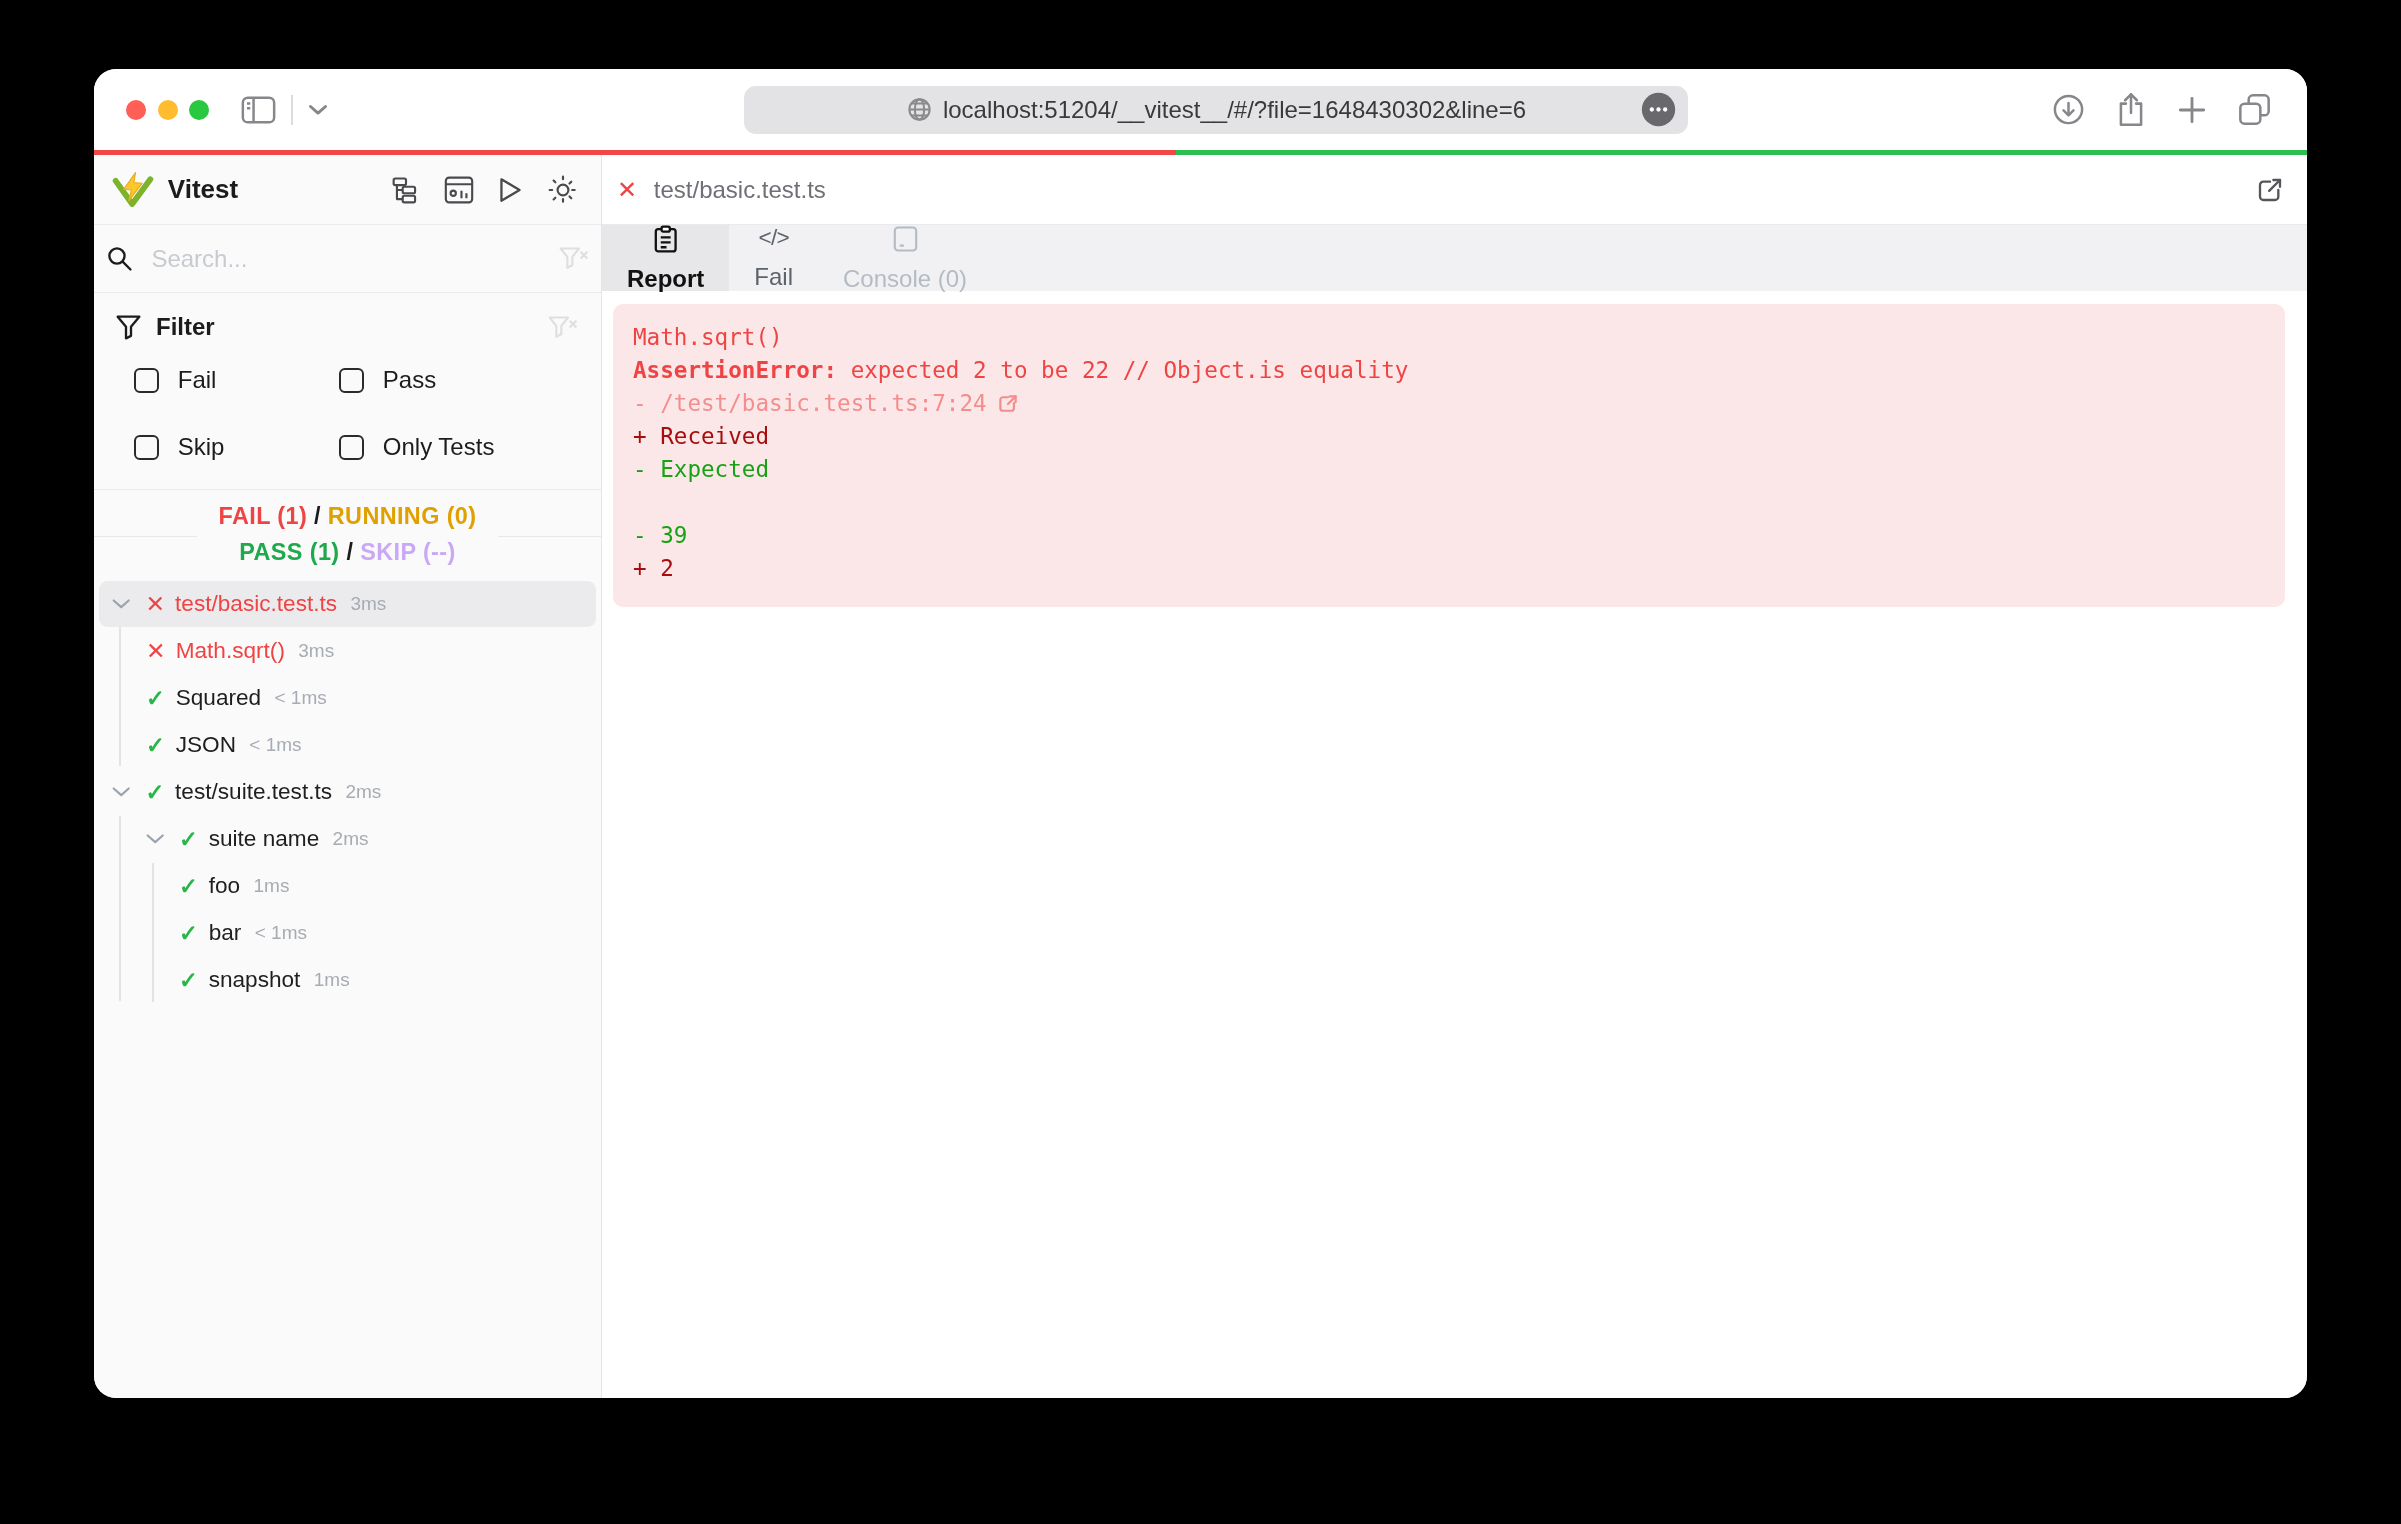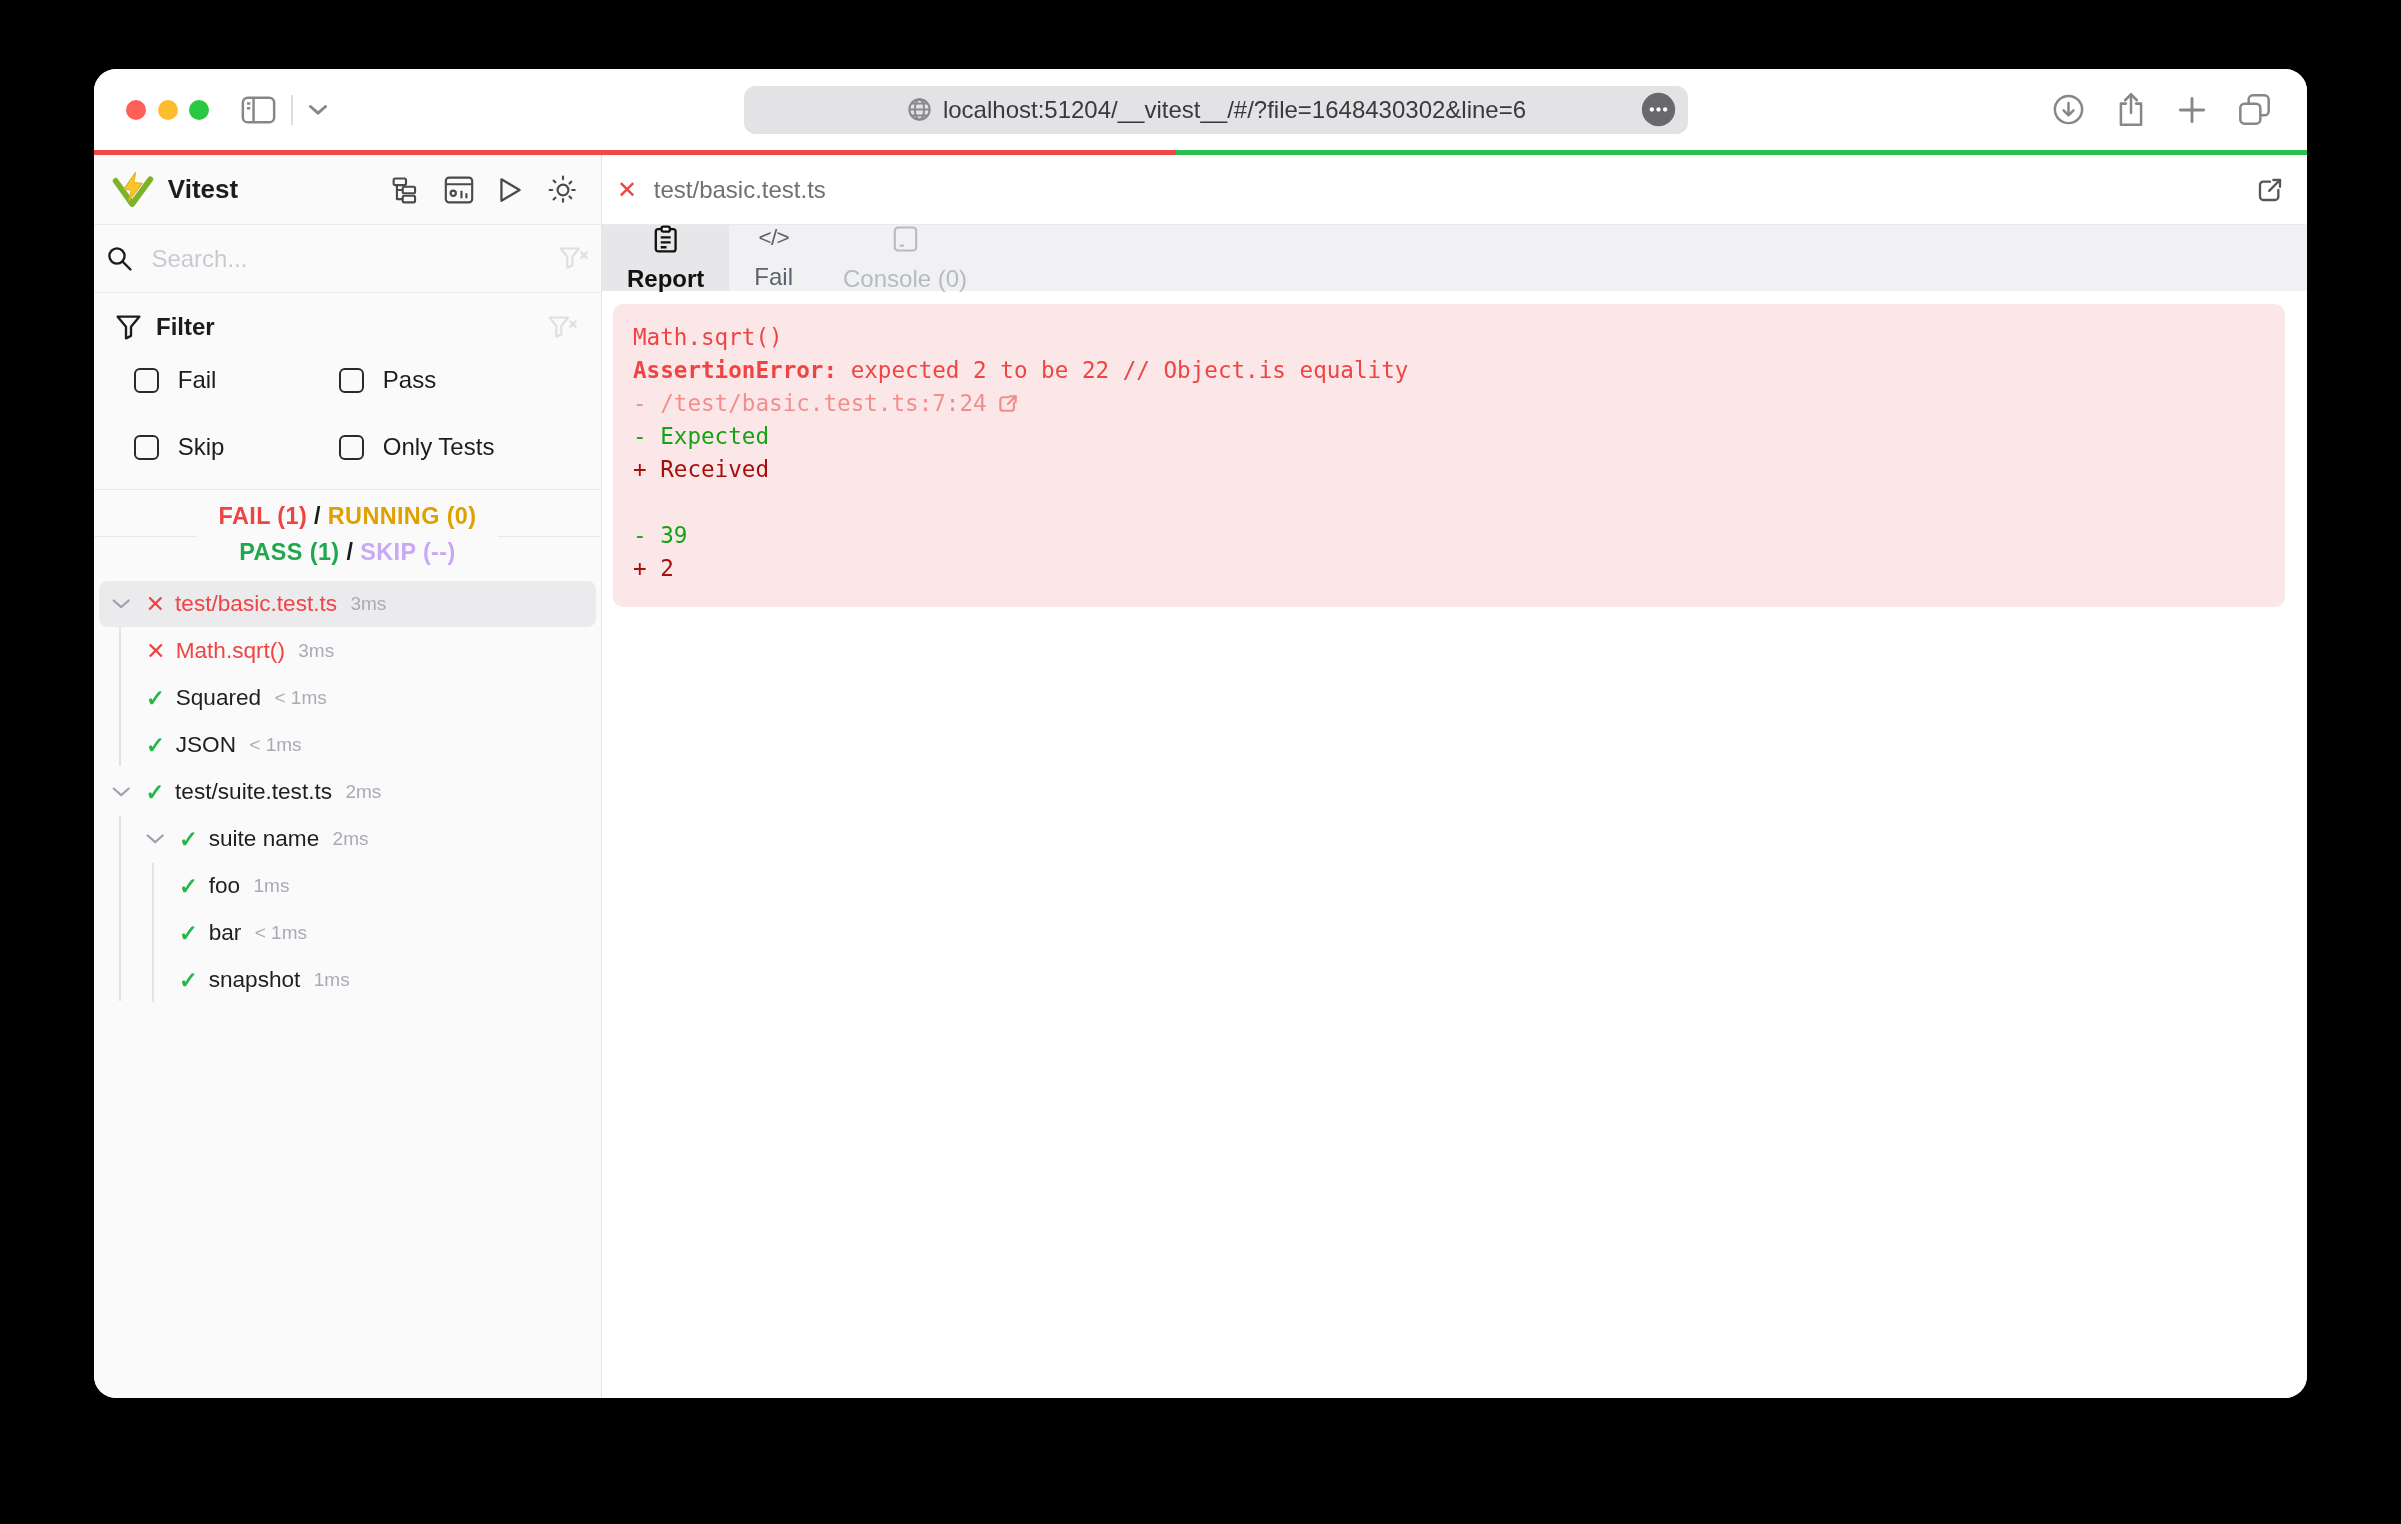--- a/index.html
+++ b/index.html
@@ -427,22 +427,22 @@
             <span id="stack-text"> - /test/basic.test.ts:7:24</span>
             <span>
               <svg width="22" height="22" viewBox="0 0 26 26" fill="none" stroke="#f48d8d" stroke-width="2.6" stroke-linecap="round" stroke-linejoin="round">
                 <path d="M13 5 H7 a3 3 0 0 0 -3 3 v10 a3 3 0 0 0 3 3 h10 a3 3 0 0 0 3 -3 V12"></path>
                 <polyline points="15,4 22,4 22,11"></polyline>
                 <line x1="22" y1="4" x2="13" y2="13"></line>
               </svg>
             </span>
           </div>
           <div id="diff-lines">
+              <div class="err-line diff-received">+ Received</div>
               <div class="err-line diff-expected">- Expected</div>
-              <div class="err-line diff-received">+ Received</div>
               <div class="err-line ">&nbsp;</div>
               <div class="err-line diff-expected">- 39</div>
               <div class="err-line diff-received">+ 2</div>
             </div>
         </div>
       </div>
 
     </div>
   </div>
 </div>

